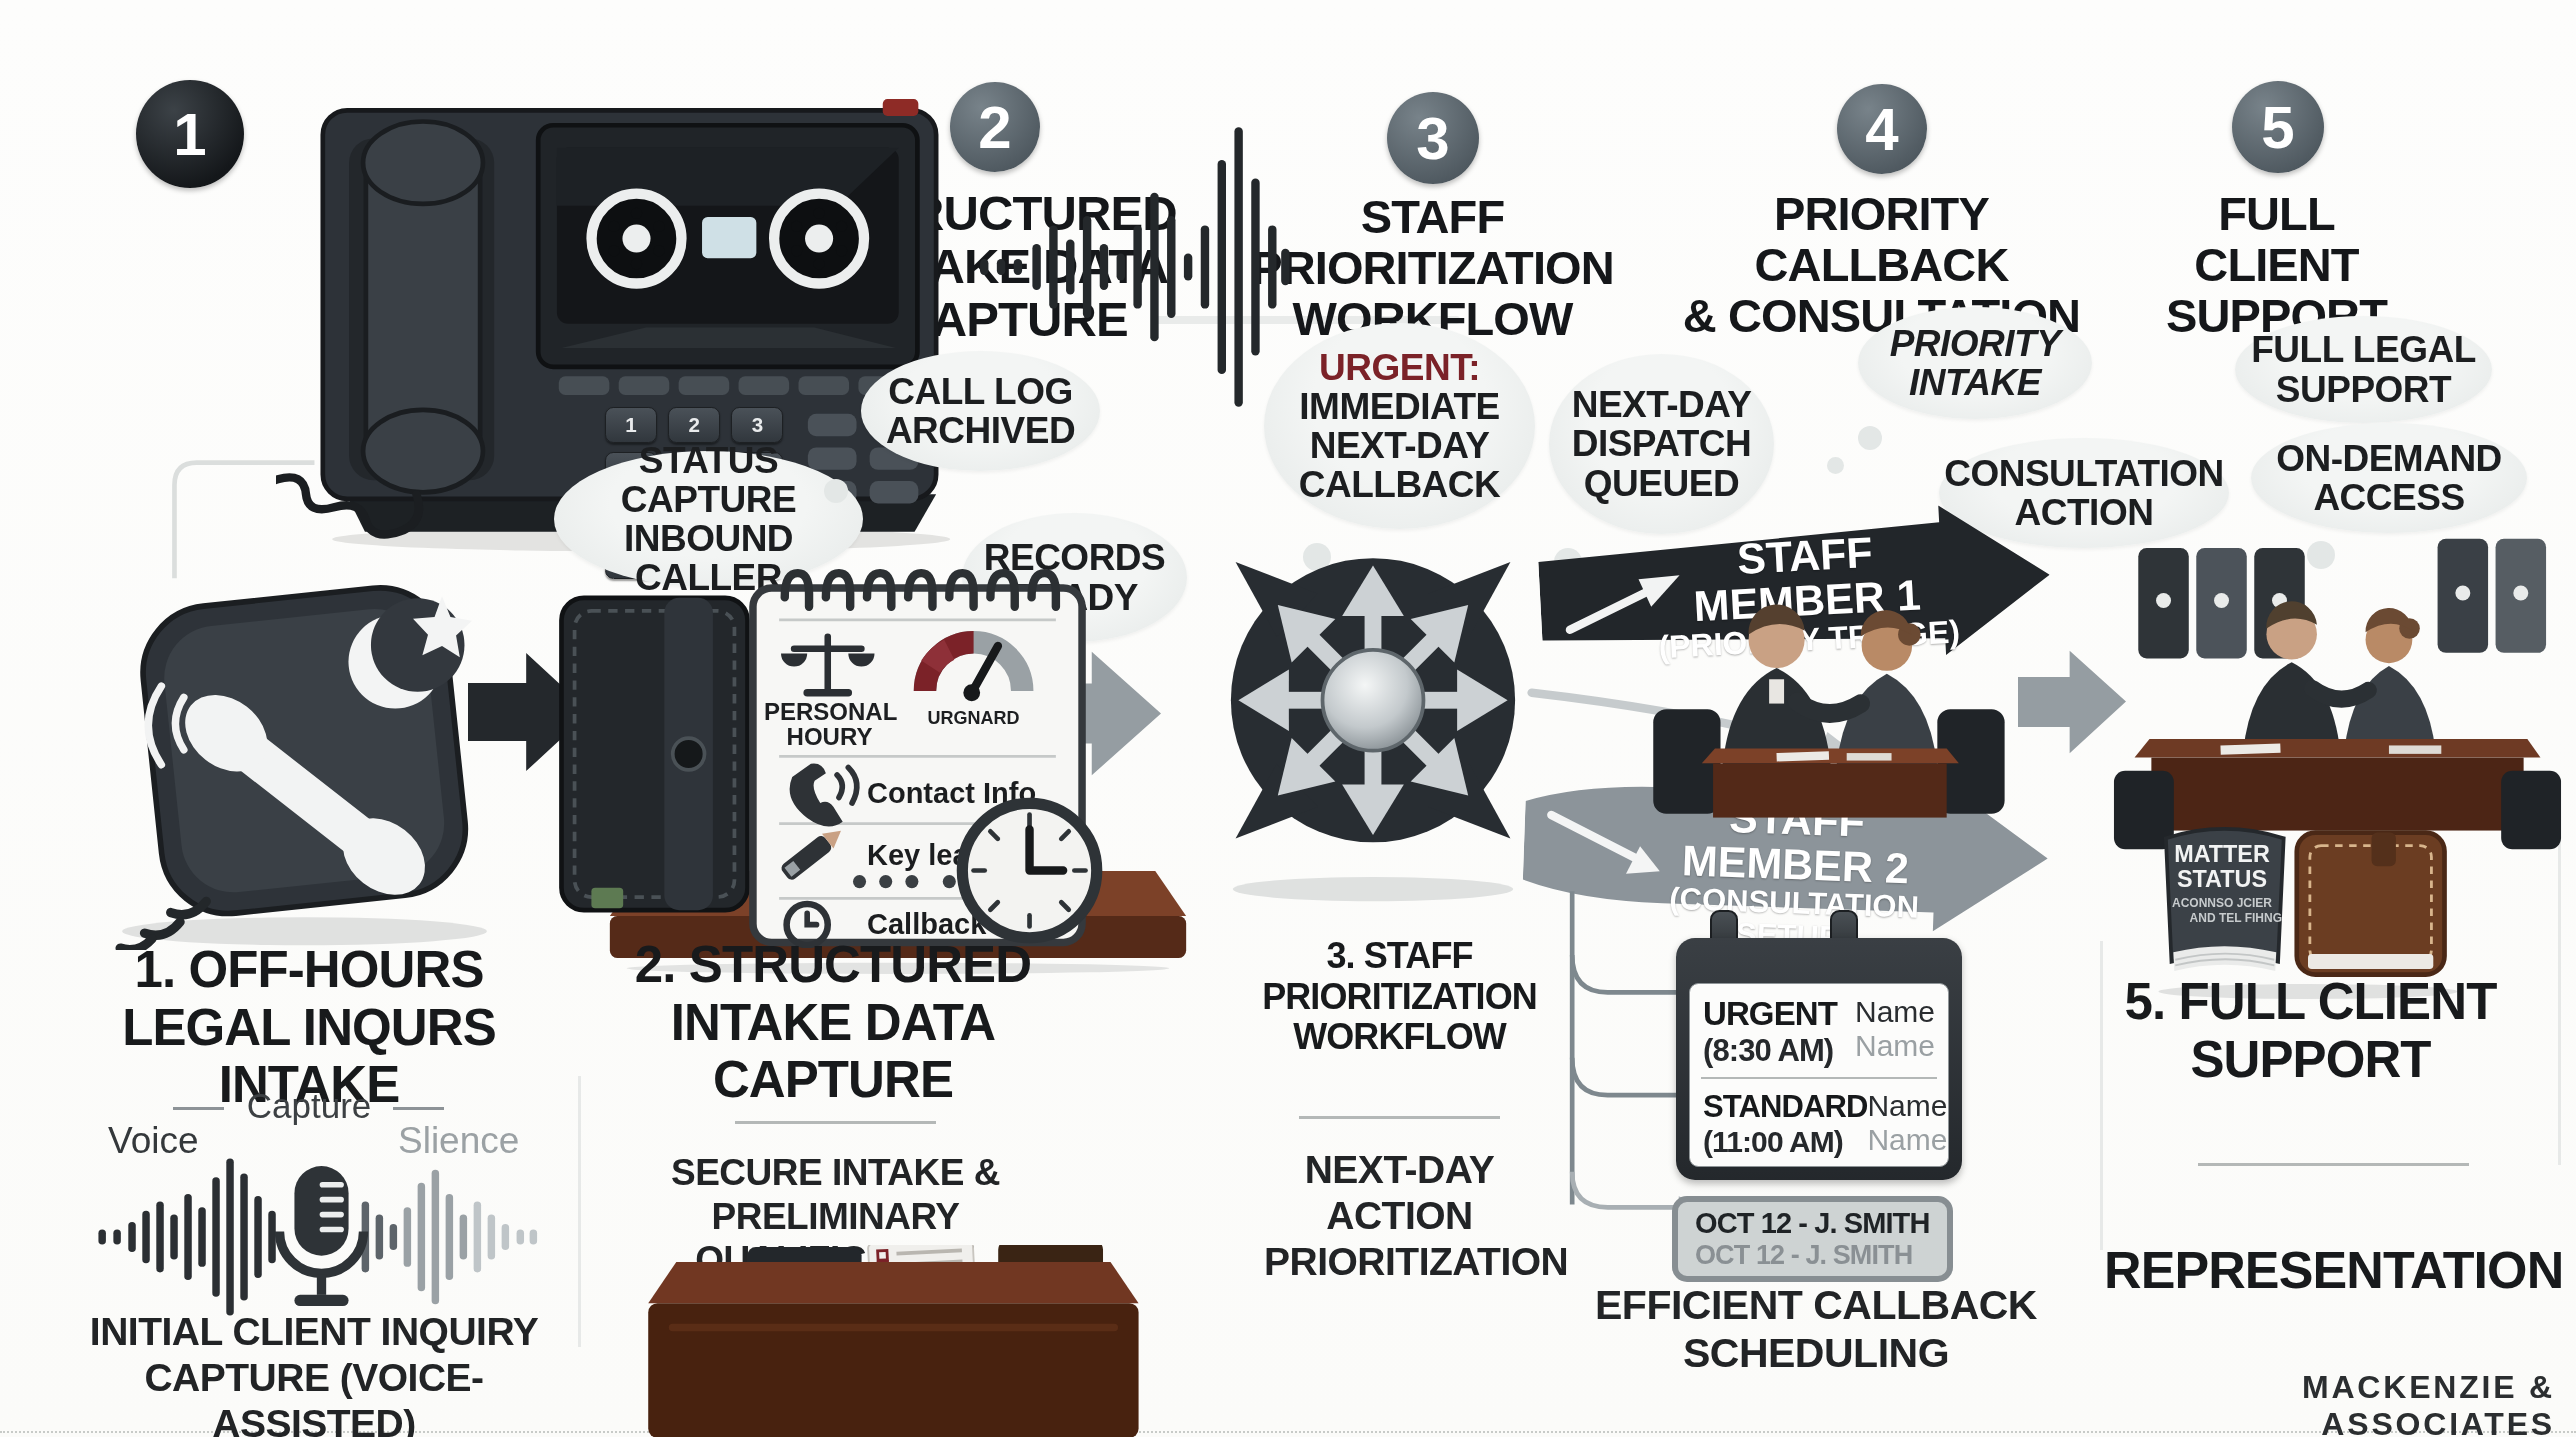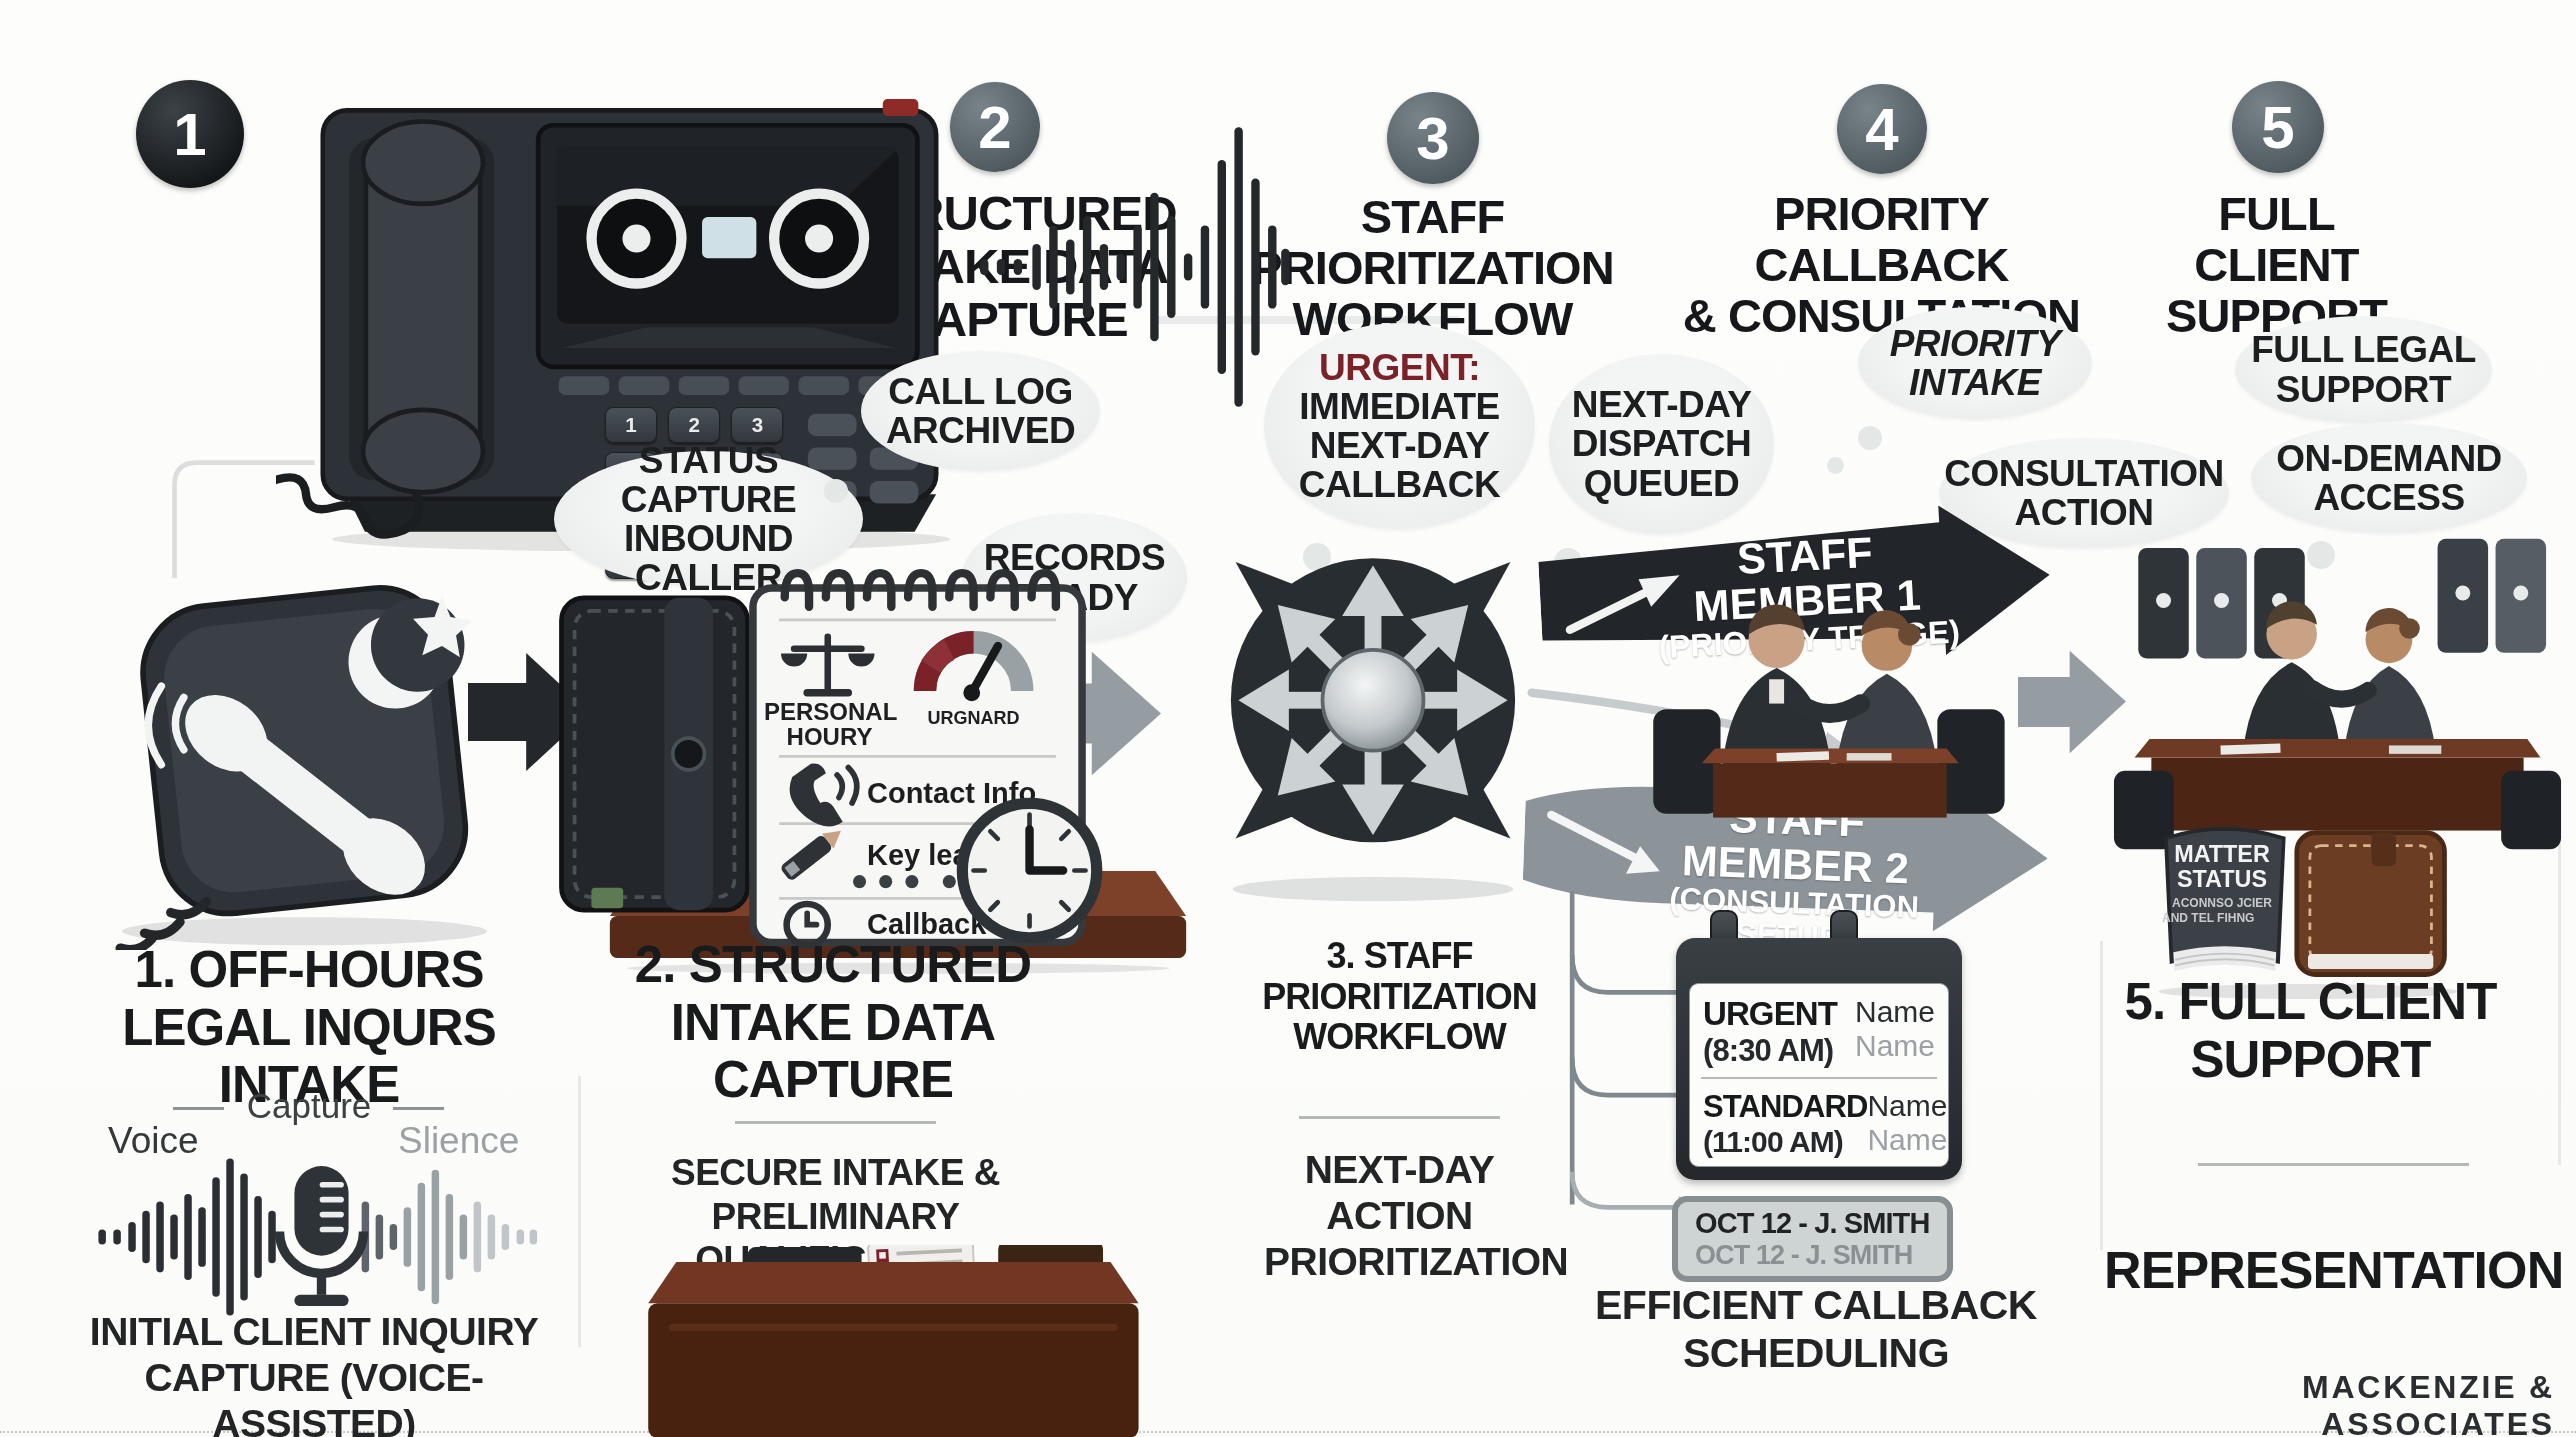--- a/index.html
+++ b/index.html
@@ -473,21 +473,21 @@
         </g>
       <rect x="158" y="22" width="158" height="152" rx="20" fill="#6b3d22" stroke="#4927156" stroke-width="0"></rect>
       <rect x="158" y="22" width="158" height="152" rx="20" fill="none" stroke="#4a2816" stroke-width="5"></rect>
       <rect x="172" y="36" width="130" height="124" rx="12" fill="none" stroke="#d8b58c" stroke-width="3" stroke-dasharray="8 7"></rect>
       <rect x="170" y="152" width="134" height="16" rx="4" fill="#ece9e4"></rect>
       <rect x="238" y="22" width="26" height="36" rx="6" fill="#54301b"></rect>
     </svg>
     <div class="abs pre" style="left:17px;top:30px;width:112px;text-align:center;color:#f2f3f3;font-weight:bold;font-size:23.4px;line-height:1.05;">MATTER
 STATUS</div>
     <div class="abs" style="left:13px;top:84px;width:120px;text-align:center;color:#c7cbcd;font-weight:bold;font-size:12px;">ACONNSO JCIER</div>
-    <div class="abs" style="left:13px;top:99px;width:120px;text-align:left;color:#c7cbcd;font-weight:bold;font-size:12px;">AND TEL FIHNG</div>
+    <div class="abs" style="left:13px;top:99px;width:120px;text-align:right;color:#c7cbcd;font-weight:bold;font-size:12px;">AND TEL FIHNG</div>
   </div>
 
   <div class="abs cap pre" style="left:89px;top:941px;width:440px;font-size:51px;">1. OFF-HOURS
 LEGAL INQURS
 INTAKE</div>
   <div class="abs" style="left:89px;top:1086px;width:440px;height:75px;">
     <div class="abs" style="left:84px;top:20.6px;width:51px;height:3.7px;background:#8d9397;"></div>
     <div class="abs" style="left:145px;top:0;width:150px;text-align:center;font-size:35px;color:#3c4043;">Capture</div>
     <div class="abs" style="left:304px;top:20.6px;width:51px;height:3.7px;background:#8d9397;"></div>
     <div class="abs" style="left:19px;top:34px;font-size:37px;color:#34383b;">Voice</div>

